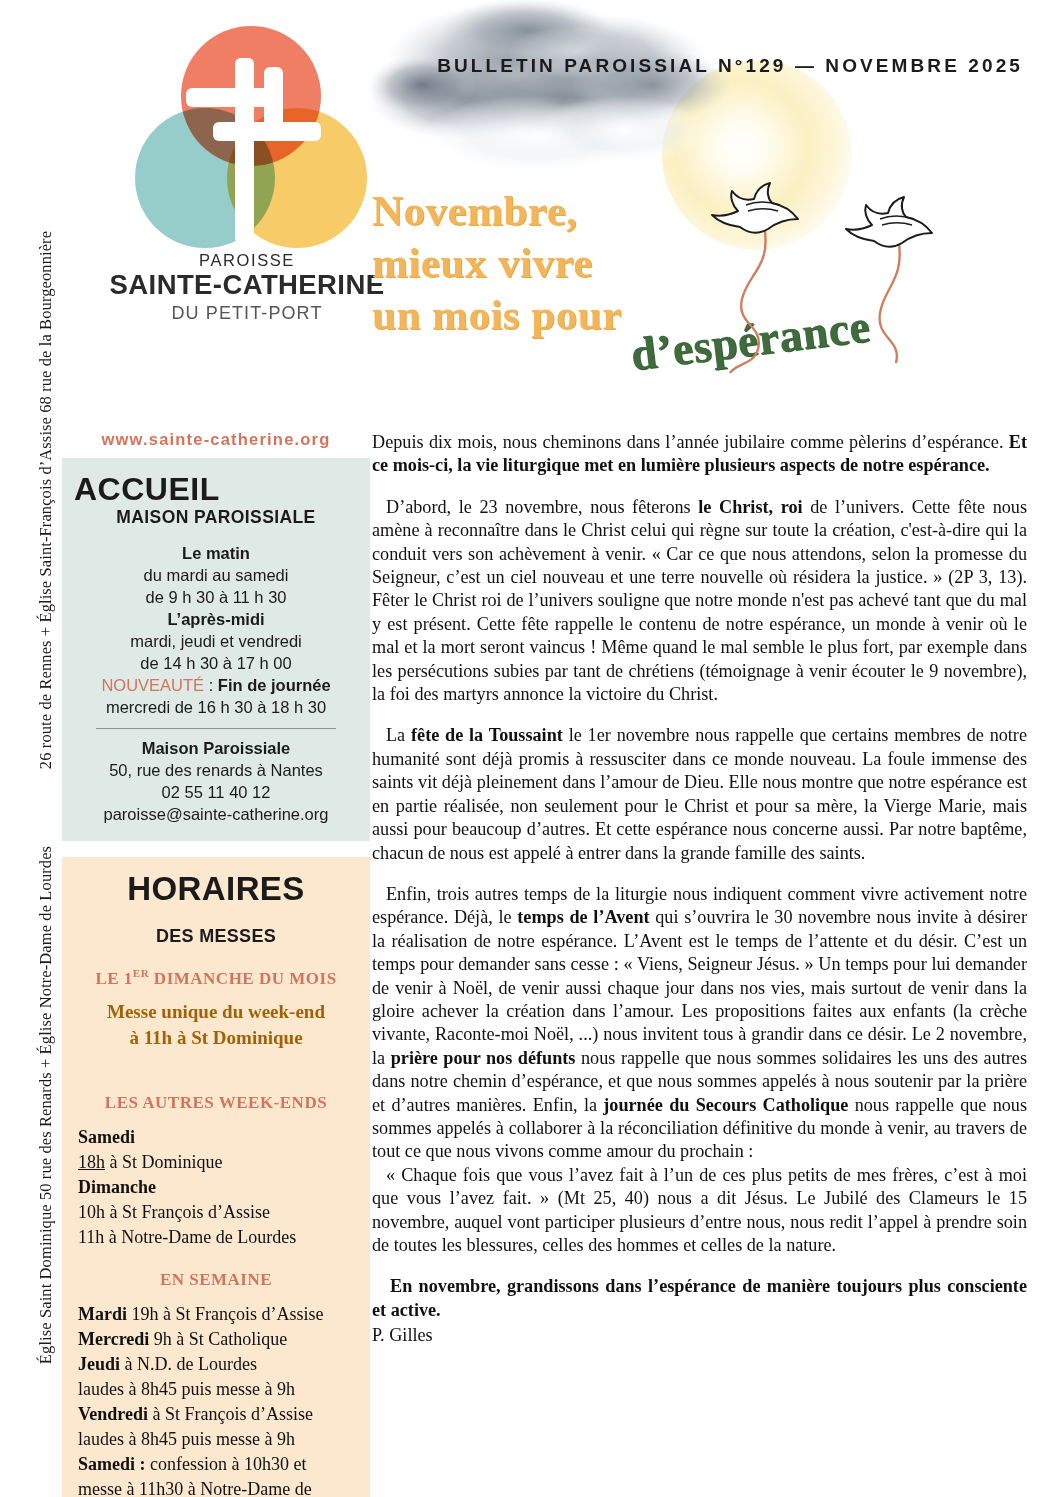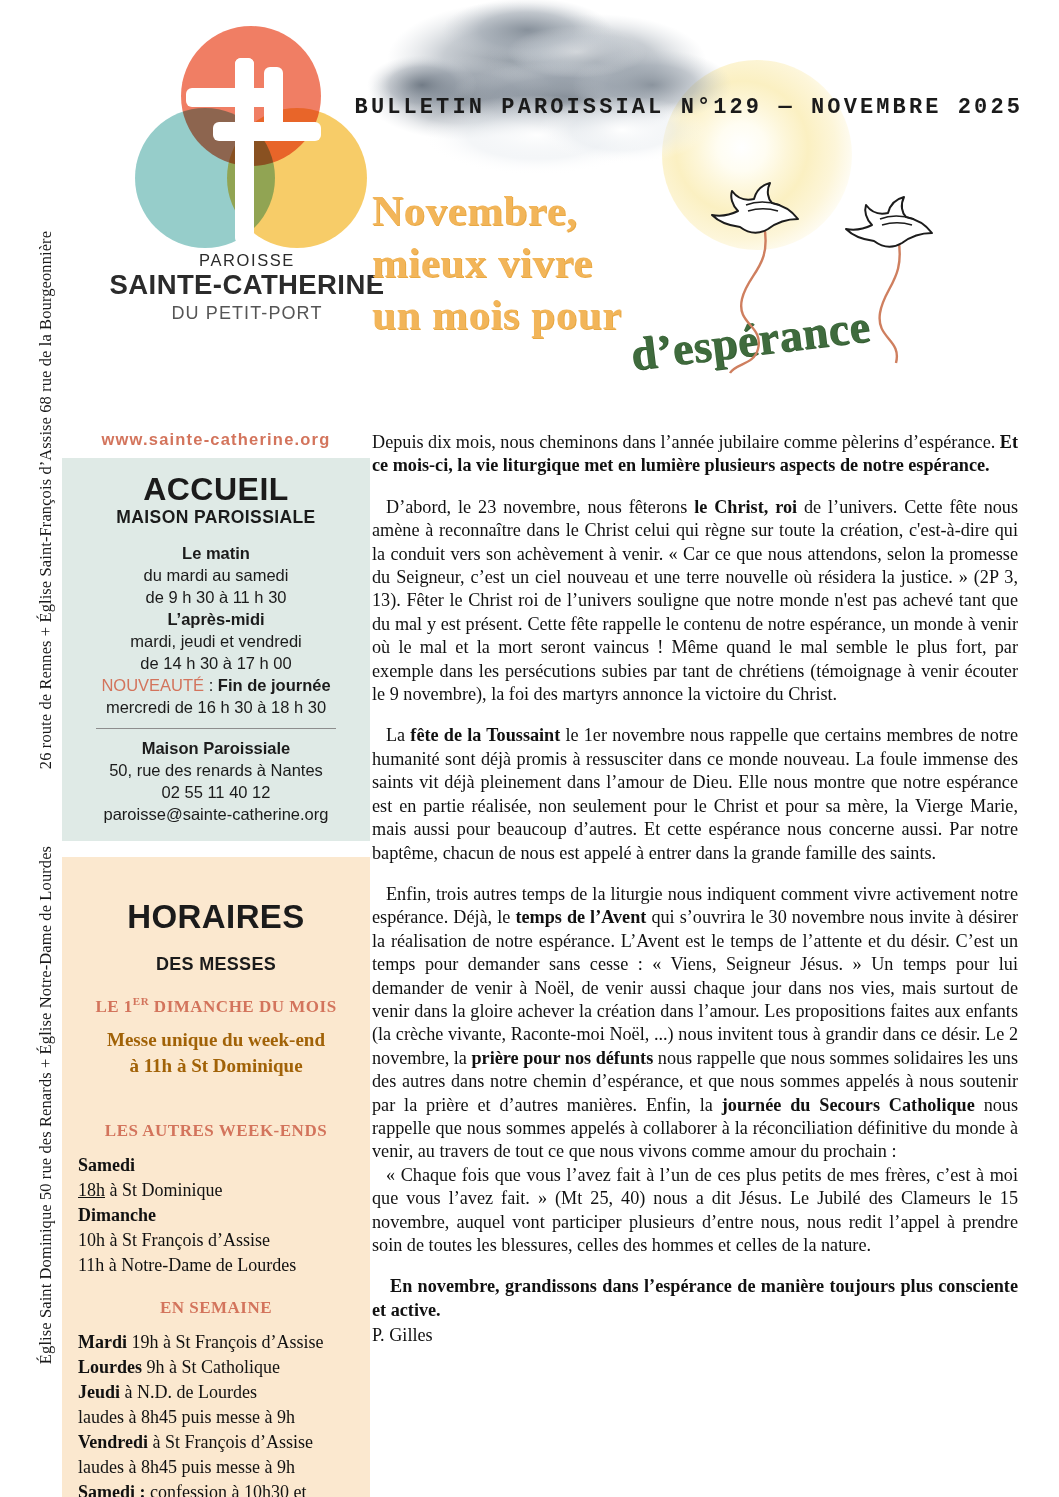--- a/index.html
+++ b/index.html
@@ -41,26 +41,25 @@
     position:absolute; left:600px; top:60px; width:190px; height:190px;
     border-radius:50%;
     background:radial-gradient(circle at 42% 46%,
         #ffffff 0%, #fffdf2 16%, #fdf6d8 30%, #fbf0c2 44%,
         rgba(251,238,186,.55) 62%, rgba(251,238,186,0) 80%);
     pointer-events:none;
   }
 
   .bulletin-line{
     position:absolute; right:36px; top:55px;
-    font-family:Liberation Mono, monospace;
-    font-size:22px;
+    font-family:Liberation Sans, sans-serif;
+    font-size:19px;
     font-weight:700;
     letter-spacing:3.1px;
     color:#1b1b1b;
-    margin-top:40px;
   }
 
   
   .logo{ position:absolute; left:35px; top:26px; width:300px; height:330px; }
   .logo .blobs{ position:absolute; left:38px; top:0; width:230px; height:225px; }
   .logo .blob{ position:absolute; width:140px; height:140px; border-radius:50%; mix-blend-mode:multiply; opacity:.92; }
   .logo .blob.red  { left:46px;  top:0px;   background:#ef7357; }
   .logo .blob.teal { left:0px;   top:82px;  background:#8dc9c6; }
   .logo .blob.yellow{ left:92px; top:82px;  background:#f6c martinez; }
   .logo .blob.yellow{ left:92px; top:82px;  background:#f7c85b; }
@@ -104,21 +103,21 @@
     font-weight:700; font-size:16.5px; letter-spacing:1.2px;
     color:#d3745c; text-align:center; margin-bottom:9px;
   }
 
   .card{ padding:14px 12px 16px; }
   .card.accueil{ background:#dfeae6; }
   .card.horaires{ background:#fbe8cf; margin-top:16px; padding-bottom:28px; }
 
   .accueil .t1{
     font-family:"Liberation Sans", sans-serif; font-weight:700;
-    font-size:32px; letter-spacing:.5px; text-align:center; color:#1b1b1b;
+    font-size:32px; letter-spacing:.5px; text-align:left; color:#1b1b1b;
     line-height:34px;
   }
   .accueil .t2{
     font-family:"Liberation Sans", sans-serif; font-weight:700;
     font-size:17.5px; letter-spacing:.4px; text-align:center; color:#1b1b1b;
     margin-top:1px;
   }
   .accueil .body{
     font-family:"Liberation Sans", sans-serif;
     font-size:16.5px; text-align:center; color:#1b1b1b; line-height:22px;
@@ -133,21 +132,20 @@
   .accueil .addr{
     font-family:"Liberation Sans", sans-serif;
     font-size:16.5px; text-align:center; color:#1b1b1b; line-height:22px;
   }
   .accueil .addr .bold{ font-weight:700; }
 
   .horaires .h1{
     font-family:"Liberation Sans", sans-serif; font-weight:700;
     font-size:33px; letter-spacing:.4px; text-align:center; color:#1b1b1b;
     line-height:35px;
-    margin-top:28px;
   }
   .horaires .h2{
     font-family:"Liberation Sans", sans-serif; font-weight:700;
     font-size:18px; letter-spacing:.3px; text-align:center; color:#1b1b1b;margin-top:20px;
   }
   .horaires .sec{
     font-family:"Liberation Serif", serif; font-weight:bold;
     font-size:17px; letter-spacing:.5px; text-align:center; color:#d3745c;
     margin-top:20px;
   }
@@ -168,21 +166,21 @@
 
   
   .article{
     position:absolute; left:372px; top:431px; width:655px;
     font-family:"Liberation Serif", serif;
     font-size:18.2px;
     line-height:23.4px;
     color:#111;
     text-align:justify;
   }
-  .article p{ margin:0 9px 18px 0; }
+  .article p{ margin:0 0 18px 0; }
   .article p.ind{ text-indent:14px; }
   .article b{ font-weight:bold; }
   .article .sig{ text-indent:0; margin-top:-14px; }
   .article .closing{ font-weight:bold; text-indent:18px; margin-bottom:0; }
 </style>
 </head>
 <body>
 
 <div class="vstrip">
   <div class="vline" style="left:46px;top:500px;">
@@ -328,21 +326,21 @@
         <div><b>Samedi</b></div>
         <div><u>18h</u><span> à St Dominique</span></div>
         <div><b>Dimanche</b></div>
         <div>10h à St François d’Assise</div>
         <div>11h à Notre-Dame de Lourdes</div>
       </div>
 
     <div class="sec">EN SEMAINE</div>
     <div class="list" id="wd-list">
         <div><b>Mardi</b><span> 19h à St François d’Assise</span></div>
-        <div><b>Lourdes</b><span> 9h à St Catholique</span></div>
+        <div><b>Mercredi</b><span> 9h à St Catholique</span></div>
         <div><b>Jeudi</b><span> à N.D. de Lourdes</span></div>
         <div>laudes à 8h45 puis messe à 9h</div>
         <div><b>Vendredi</b><span> à St François d’Assise</span></div>
         <div>laudes à 8h45 puis messe à 9h</div>
         <div><b>Samedi :</b><span> confession à 10h30 et</span></div>
         <div>messe à 11h30 à Notre-Dame de</div>
         <div>Lourdes</div>
       </div>
   </div>
 </div>

